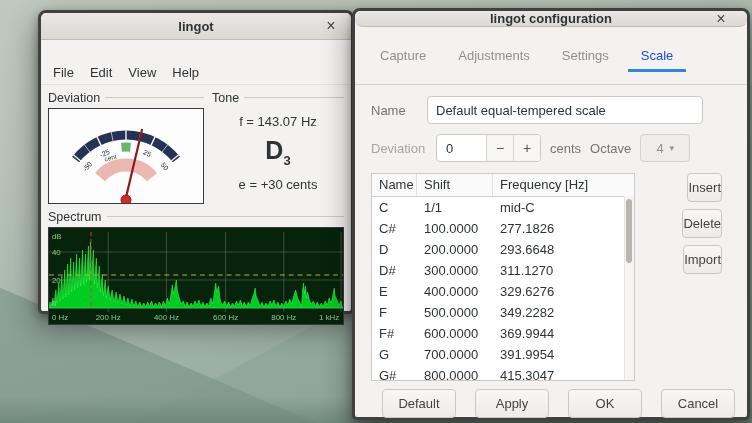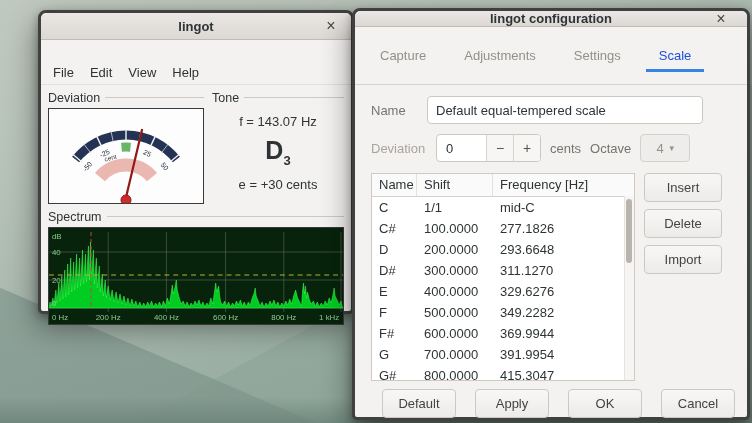--- a/index.html
+++ b/index.html
@@ -45,23 +45,23 @@
   .gauge-box { width:154px; height:94px; margin-top:2px; background:#fdfdfd; border:1px solid #3a3a3a; }
   .tone-content { text-align:center; font-size:13px; color:#2e3436; padding-top:8px; }
   .tone-note { font-size:25px; font-weight:bold; margin:7px 0 9px; }
   .tone-note sub { font-size:13px; font-weight:bold; }
   .frame-spectrum { margin-top:4px; }
   .spectrum-box { height:96px; margin-top:2px; background:#07230b; border:1px solid #3a3a3a; }
   .spectrum-box svg, .gauge-box svg { display:block; width:100%; height:100%; }
 
   
   .config-window { left:352px; top:8px; width:392px; height:406px; display:flex; flex-direction:column; }
-  .config-window .titlebar { height:30px; }
+  .config-window .titlebar { height:30px;border-radius:14px; }
   .config-window .close { right:16px; }
-  .tabbar { display:flex; gap:12px; padding:12px 12px; border-bottom:1px solid #d6d1cb; }
+  .tabbar { display:flex; gap:6px; padding:12px 12px; border-bottom:1px solid #d6d1cb; }
   .tab { padding:9px 13px 6px; font-size:13px; color:#92908b; border-bottom:3px solid transparent; }
   .tab.active { color:#1d4ed8; border-bottom-color:#3584e4; }
   .cfg-content { padding:11px 16px 0; flex:1; }
   .row { display:flex; align-items:center; }
   .lbl { font-size:13px; color:#77736e; }
   .lbl-dim { color:#a9a59e; }
   .row-name .lbl { width:56px; }
   .entry { width:258px; height:26px; border:1px solid #cdc7c2; border-radius:4px; background:#fff;
     font-family:"Liberation Sans",sans-serif; font-size:13px; color:#2e3436; padding:0 8px; outline:none; }
   .row-dev { margin-top:10px; gap:9px; }
@@ -79,21 +79,21 @@
   .thead { display:flex; height:22px; border-bottom:1px solid #d5d0ca; background:#fbfafa; }
   .th { font-size:13px; color:#2e3436; padding:3px 0 0 7px; border-right:1px solid #e4e0db; box-sizing:border-box; }
   .tr { display:flex; height:21px; align-items:center; }
   .td { font-size:13px; color:#2e3436; padding-left:7px; box-sizing:border-box; white-space:nowrap; overflow:hidden; }
   .c-name { width:45px; } .c-shift { width:76px; } .c-freq { flex:1; }
   .vscroll { position:absolute; top:22px; right:0; bottom:0; width:9px; background:#f6f5f4; border-left:1px solid #e7e3de; }
   .vthumb { position:absolute; top:3px; left:1px; width:6px; height:64px; background:#b9b4ae; border-radius:3px; }
   .button { height:27px; display:flex; align-items:center; justify-content:center;
     background:linear-gradient(#f8f7f6,#edebe9); border:1px solid #cdc7c2; border-radius:4px;
     font-size:13px; color:#454340; }
-  .side-col { display:flex; flex-direction:column; gap:7px; width:78px; }
+  .side-col { display:flex; flex-direction:column; gap:7px; width:78px;align-items:flex-end; }
   .side-col .button { height:27px; }
   .cfg-footer { display:flex; justify-content:flex-end; gap:19px; padding:8px 12px 10px; }
   .cfg-footer .button { width:72px; }
 </style>
 </head>
 <body>
 
 <div class="stage">
   <div class="bg-base"></div>
   <div class="bg-diag1"></div>

